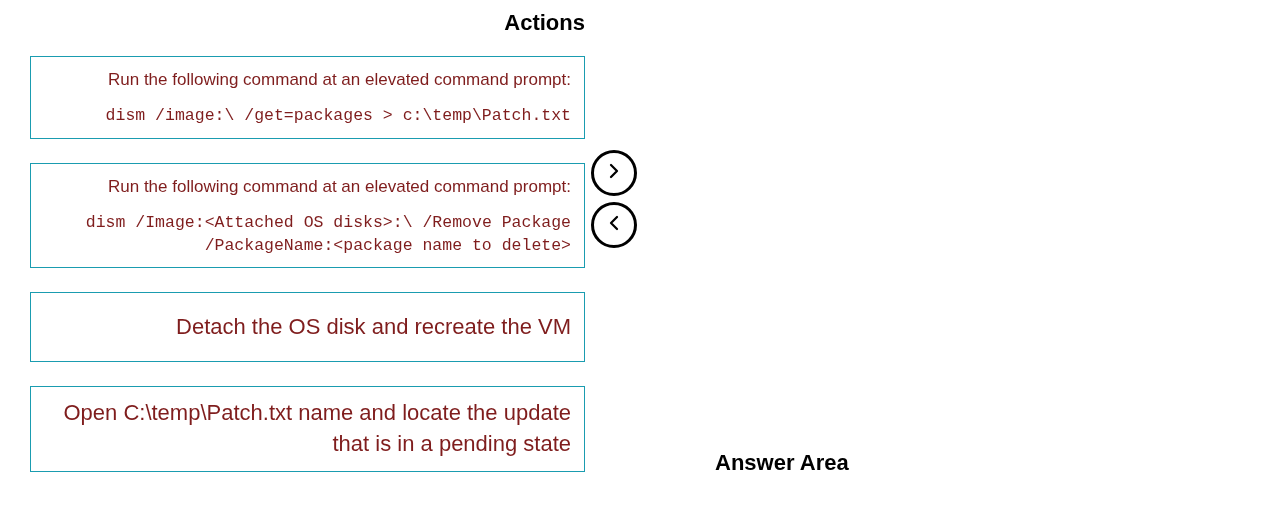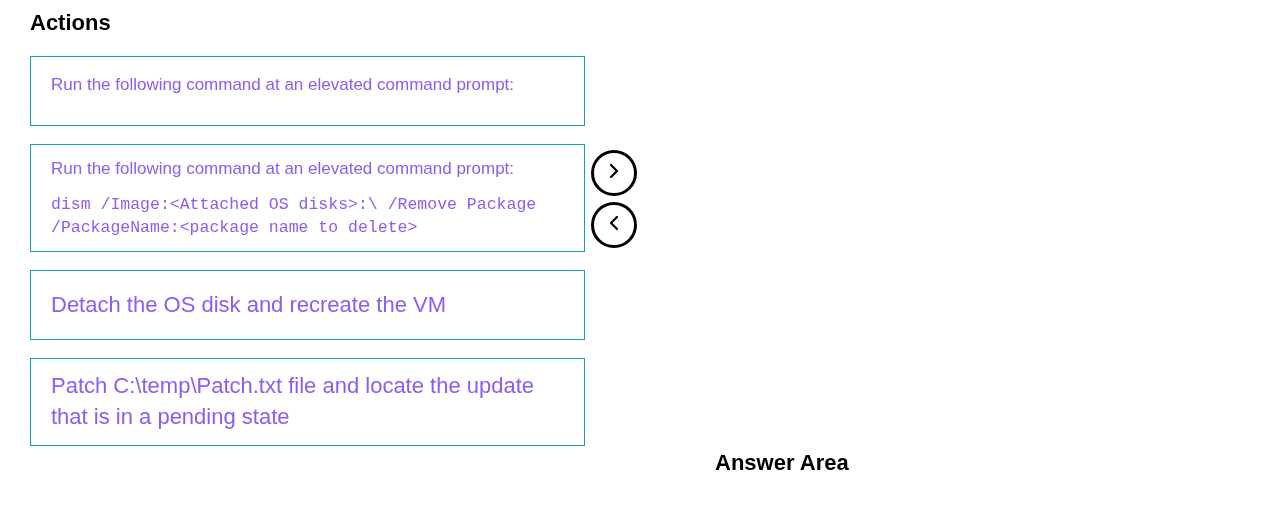--- a/index.html
+++ b/index.html
@@ -18,40 +18,41 @@
     .container {
       display: flex;
       flex-direction: row;
       width: 100%;
       height: 100%;
     }
     .left-col {
       width: 555px;
       display: flex;
       flex-direction: column;
+      text-align: right;
     }
     .right-col {
       margin-left: 130px;
       display: flex;
       flex-direction: column;
       justify-content: flex-end;
     }
     .heading {
       font-size: 22px;
       font-weight: 700;
       color: #000;
       margin-bottom: 20px;
       margin-top: 0;
     }
     .action-card {
       border: 1.5px solid #1a9cb0;
-      padding: 12px 20px;
-      margin-bottom: 18px;
+      padding: 12px 13px;
+      margin-bottom: 24px;
       font-size: 17px;
-      color: #8b5cf6;
+      color: #7f1d1d;
       line-height: 1.4;
       min-height: 70px;
       display: flex;
       flex-direction: column;
       justify-content: center;
       cursor: move;
       background: #fff;
     }
     .action-lead {
       margin-bottom: 12px;
@@ -98,33 +99,34 @@
 </head>
 <body>
 
 <div class="container">
 
   <div class="left-col">
     <div class="heading">Actions</div>
 
     <div class="action-card">
       <div class="action-lead">Run the following command at an elevated command prompt:</div>
+      <div class="action-cmd">dism /image:\ /get=packages &gt; c:\temp\Patch.txt</div>
     </div>
 
     <div class="action-card">
       <div class="action-lead">Run the following command at an elevated command prompt:</div>
       <div class="action-cmd">dism /Image:&lt;Attached OS disks&gt;:\ /Remove Package /PackageName:&lt;package name to delete&gt;</div>
     </div>
 
     <div class="action-card">
       <div class="action-text">Detach the OS disk and recreate the VM</div>
     </div>
 
     <div class="action-card">
-      <div class="action-text">Patch C:\temp\Patch.txt file and locate the update that is in a pending state</div>
+      <div class="action-text">Open C:\temp\Patch.txt name and locate the update that is in a pending state</div>
     </div>
   </div>
 
   <div class="arrow-group">
     <div class="arrow-btn">
       <span>
         <svg viewBox="0 0 24 24">
             <path d="M8 4 L16 12 L8 20"></path>
           </svg>
       </span>

